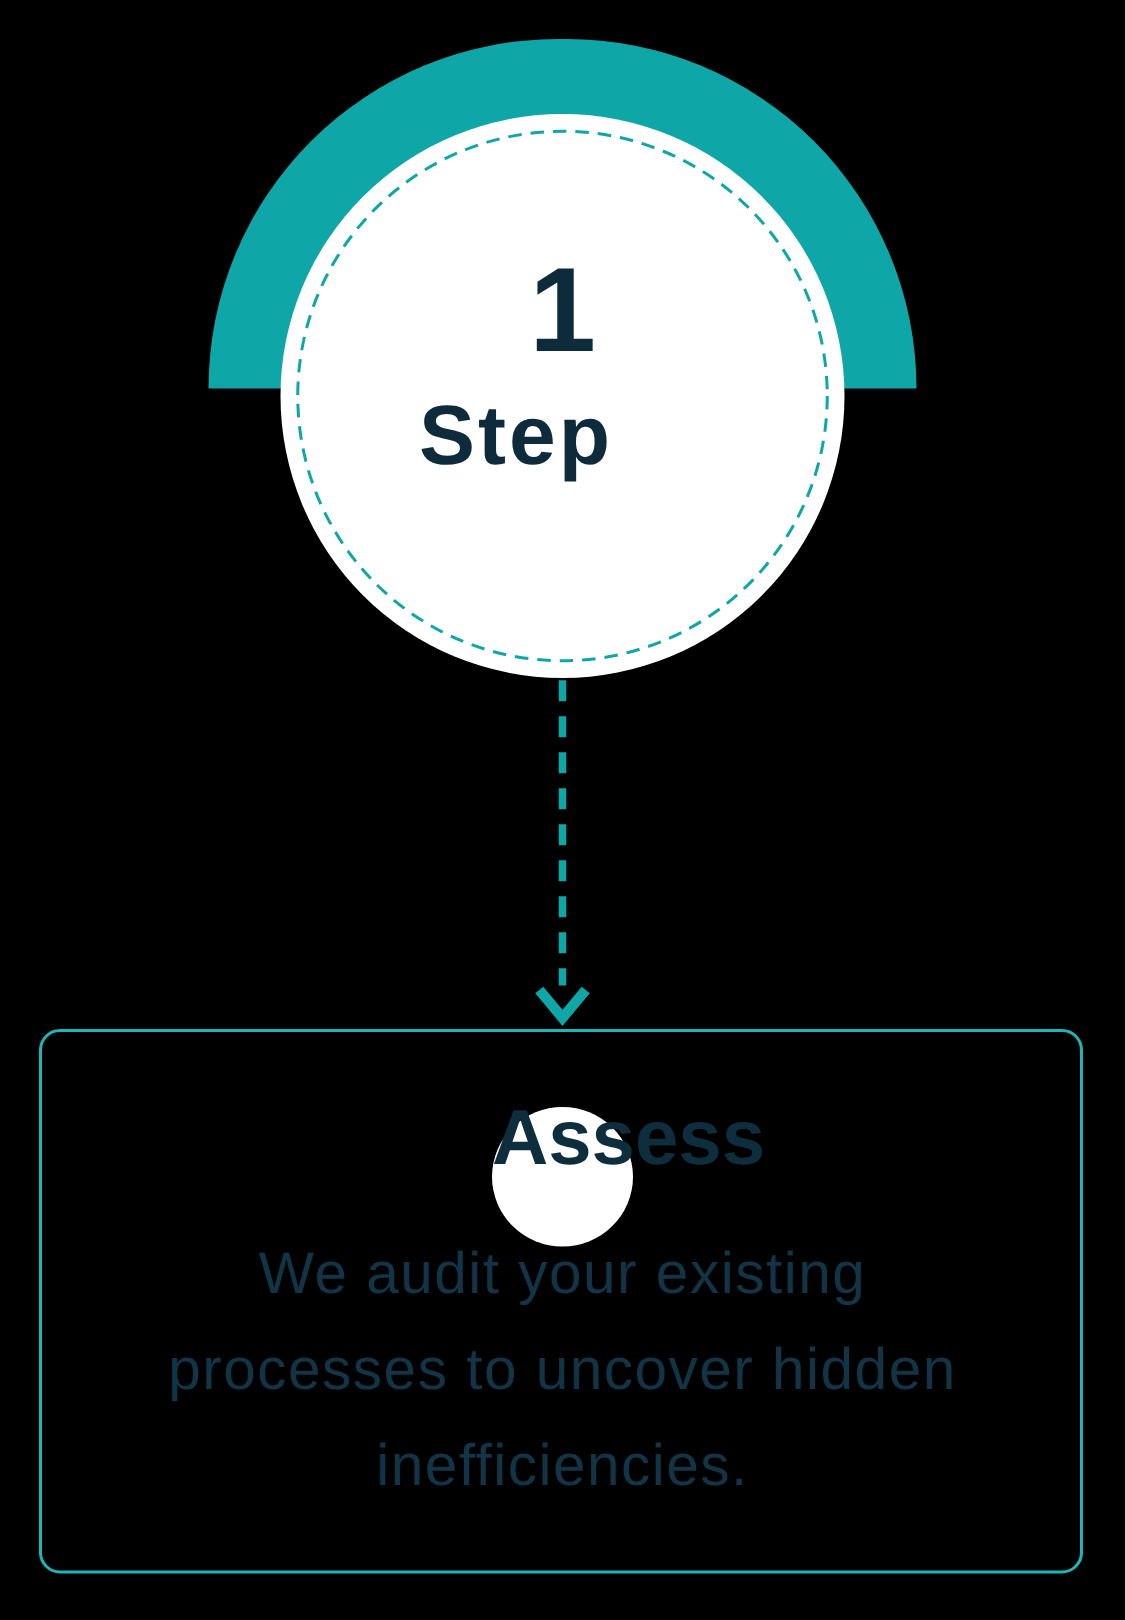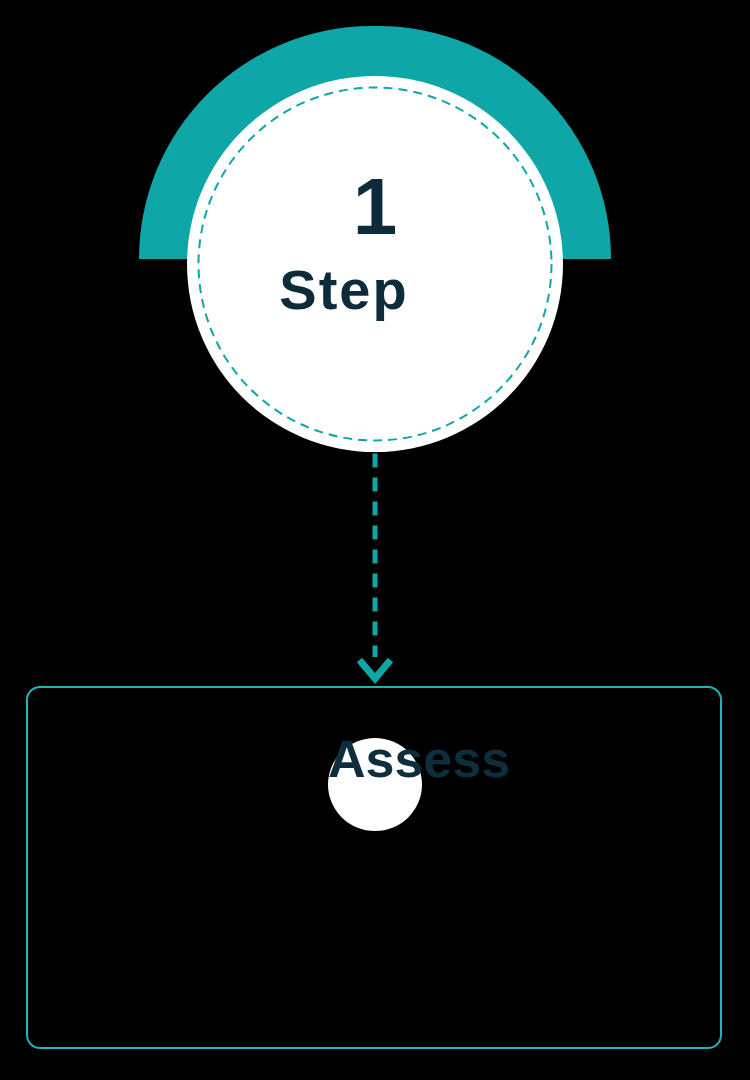--- a/index.html
+++ b/index.html
@@ -115,14 +115,19 @@
     <path class="arrow-head" d="M359.5 660 L375 678.5 L390.5 660"></path>
   </svg>
 
   <div class="abs step-number">1</div>
   <div class="abs step-label">Step</div>
 
   <div class="abs card"></div>
   <div class="abs card-accent-circle"></div>
   <div class="abs card-title">Assess</div>
 
+  <div class="abs card-description">
+    <div>We audit your existing</div>
+    <div>processes to uncover hidden</div>
+    <div>inefficiencies.</div>
+  </div>
 
 </div>
 
 </body></html>

